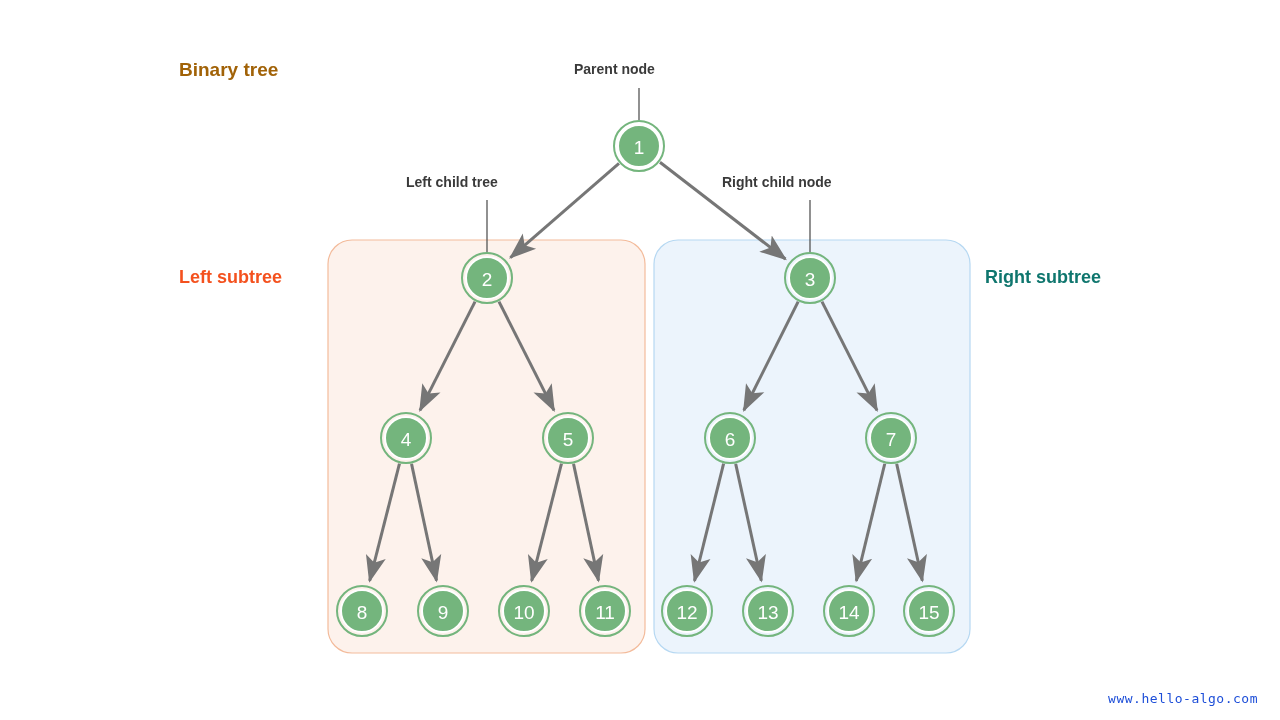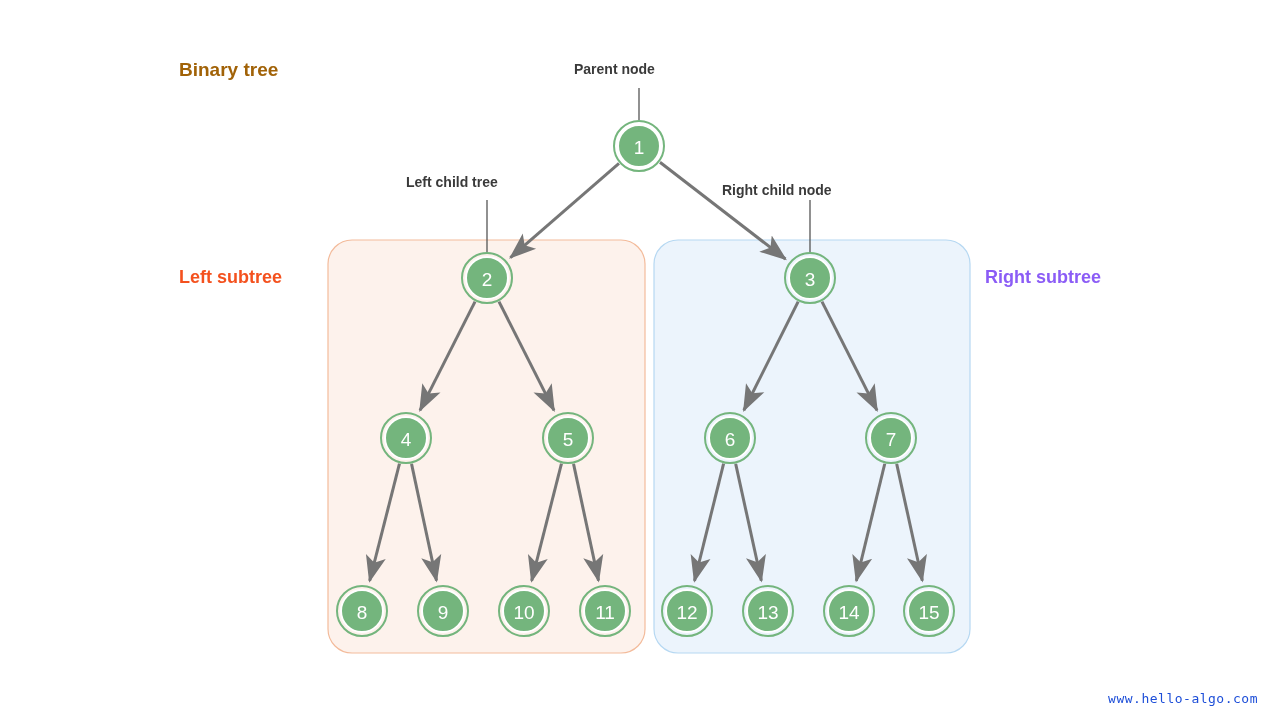--- a/index.html
+++ b/index.html
@@ -35,21 +35,21 @@
   .label-dark {
     font-size: 14px;
     color: #3a3a3a;
   }
   .label-left-sub {
     font-size: 18px;
     color: #f4511e;
   }
   .label-right-sub {
     font-size: 18px;
-    color: #8b5cf6;
+    color: #0f766e;
   }
   .watermark {
     position: absolute;
     right: 22px;
     bottom: 14px;
     font-family: "DejaVu Sans Mono", "Liberation Mono", monospace;
     font-size: 13px;
     color: #1d4ed8;
     letter-spacing: 0.5px;
   }
@@ -180,21 +180,21 @@
         </g>
       </g>
   </svg>
 
   <div class="label label-title" style="left:179px; top:59px;">Binary tree</div>
 
   <div class="label label-dark" style="left:574px; top:61px;">Parent node</div>
 
   <div class="label label-dark" style="left:406px; top:174px;">Left child tree</div>
 
-  <div class="label label-dark" style="left:722px; top:182px;">Right child node</div>
+  <div class="label label-dark" style="left:722px; top:174px;">Right child node</div>
 
   <div class="label label-left-sub" style="left:179px; top:267px;">Left subtree</div>
 
   <div class="label label-right-sub" style="left:985px; top:267px;">Right subtree</div>
 
   <div class="watermark">www.hello-algo.com</div>
 
 </div>
 
 </body></html>

